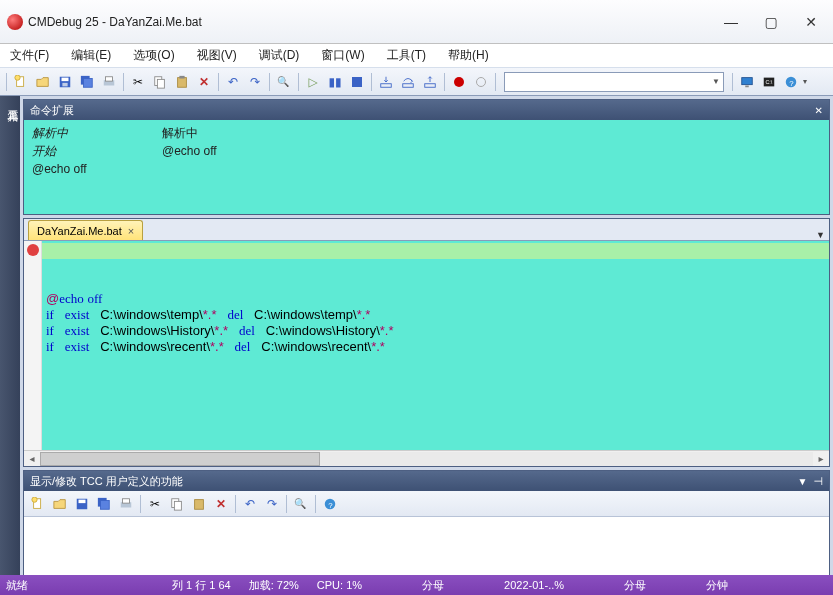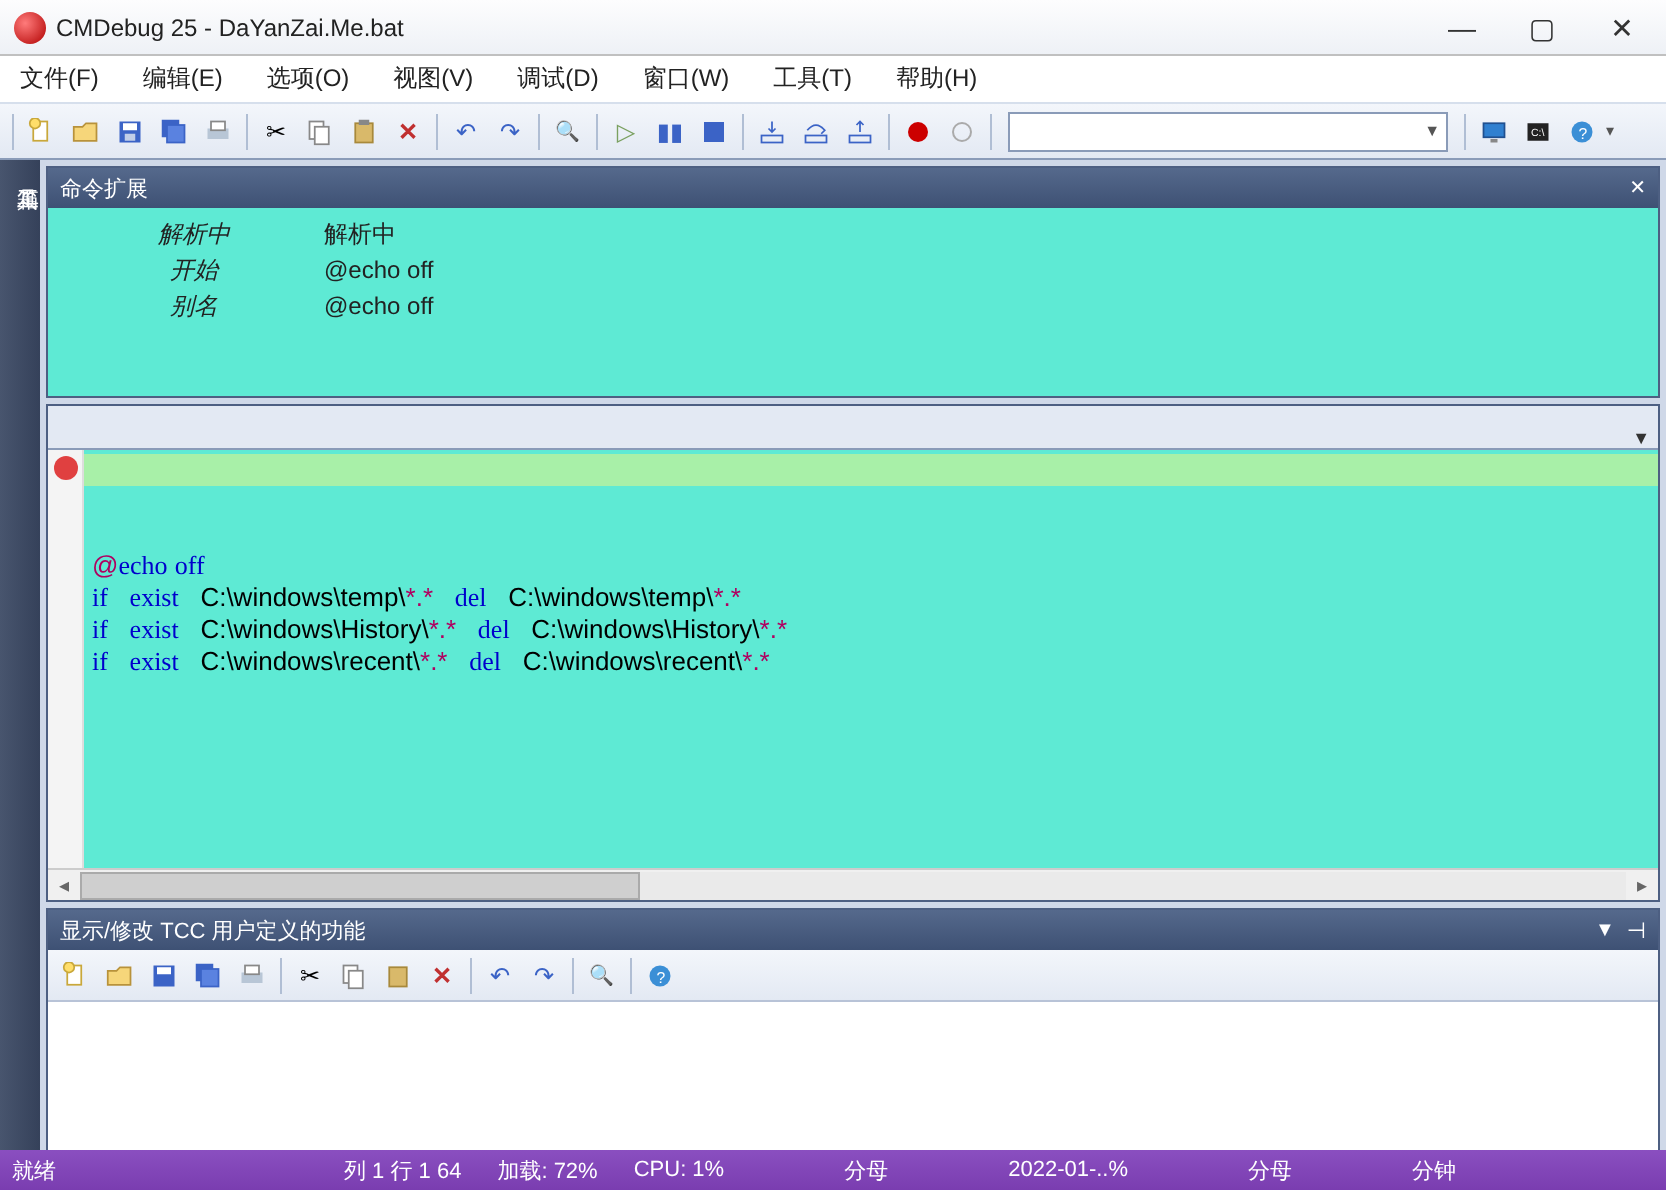--- a/index.html
+++ b/index.html
@@ -1,18 +1,18 @@
 <!DOCTYPE html>
 <html><head>
 <meta charset="utf-8">
 <style>
 * { margin: 0; padding: 0; box-sizing: border-box; font-family: "Microsoft YaHei", "Segoe UI", sans-serif; }
 body { width: 833px; height: 595px; background: #fff; overflow: hidden; position: relative; font-size: 12px; }
 
-.titlebar { height: 28px; background: linear-gradient(#fdfdfe,#eef1f6); display: flex; align-items: center; padding: 0 2px; border-bottom: 1px solid #c0c0c0; }
+.titlebar { height: 44px; background: linear-gradient(#fdfdfe,#eef1f6); display: flex; align-items: center; padding: 0 2px; border-bottom: 1px solid #c0c0c0; }
 .titlebar .icon { width: 16px; height: 16px; margin: 0 5px; border-radius: 50%; background: radial-gradient(circle at 35% 35%, #ff7b7b, #b00000); }
 .titlebar .title { flex: 1; font-size: 12px; color: #222; }
 .titlebar .winbtn { width: 40px; height: 22px; display: flex; align-items: center; justify-content: center; font-size: 14px; color: #333; cursor: default; }
 
 .menubar { height: 24px; background: #fff; display: flex; align-items: center; padding: 0 6px; gap: 14px; border-bottom: 1px solid #d6dfec; }
 .menubar span { font-size: 12px; color: #222; padding: 2px 4px; }
 
 .toolbar { height: 28px; background: linear-gradient(#f3f6fb,#e3e9f3); border-bottom: 1px solid #8a9bb8; display: flex; align-items: center; padding: 0 4px; gap: 2px; }
 .tb { width: 20px; height: 20px; display: inline-flex; align-items: center; justify-content: center; font-size: 12px; }
 .sep { width: 1px; height: 18px; background: #b0bed4; margin: 0 2px; }
@@ -21,21 +21,21 @@
 .combo .dd { font-size: 8px; color: #555; }
 
 .workspace { display: flex; height: 537px; }
 .sidebar { width: 20px; background: linear-gradient(90deg,#48556e,#35415a); color: #fff; writing-mode: vertical-rl; text-orientation: upright; font-size: 11px; padding-top: 6px; display: flex; justify-content: flex-start; }
 .main { flex: 1; display: flex; flex-direction: column; padding: 3px; gap: 3px; background: #cfd8e8; }
 
 .panel { border: 1px solid #4d5f82; background: #5eead4; display: flex; flex-direction: column; }
 .panel-head { height: 20px; background: linear-gradient(#55698c,#3e5174); color: #fff; font-size: 11px; display: flex; align-items: center; padding: 0 6px; }
 .panel-head .pin { margin-left: auto; font-size: 10px; }
 
-.kv-body { padding: 4px 8px; font-size: 12px; text-align: center; }
+.kv-body { padding: 4px 8px; font-size: 12px; }
 .kv-row { display: flex; height: 18px; align-items: center; }
 .kv-row .k { width: 130px; font-style: italic; color: #222; }
 .kv-row .v { color: #222; }
 
 .editor-pane { flex: 1; }
 .tabstrip { height: 22px; background: #e3e9f3; border-bottom: 1px solid #8a9bb8; display: flex; align-items: flex-end; padding-left: 4px; }
 .tab { height: 20px; background: linear-gradient(#fff3b8,#ffe37a); border: 1px solid #b8a040; border-bottom: none; border-radius: 3px 3px 0 0; padding: 0 8px; font-size: 11px; display: flex; align-items: center; gap: 6px; }
 .tab .x { font-size: 11px; color: #555; }
 .tabstrip .dd-right { margin-left: auto; margin-right: 4px; font-size: 9px; color: #333; }
 
@@ -212,28 +212,31 @@
       <div class="kv-body" id="kv-body">
           <div class="kv-row">
             <span class="k">解析中</span>
             <span class="v">解析中</span>
           </div>
           <div class="kv-row">
             <span class="k">开始</span>
             <span class="v">@echo off</span>
           </div>
           <div class="kv-row">
-            <span class="k">别名</span>
             <span class="v">@echo off</span>
           </div>
         </div>
     </div>
 
     <div class="panel editor-pane">
       <div class="tabstrip">
+        <div class="tab">
+          <span>DaYanZai.Me.bat</span>
+          <span class="x">×</span>
+        </div>
         <span class="dd-right">▼</span>
       </div>
       <div class="editor">
         <div class="gutter">
             <div class="mark"></div>
           </div>
         <div class="code" id="code">
           <div class="hl"></div>
           <div class="code-lines" id="code-lines"><div><span class="str">@</span><span class="kw">echo</span> <span class="kw">off</span></div><div><span class="kw">if</span>   <span class="kw">exist</span>   C:\windows\temp\<span class="str">*.*</span>   <span class="kw">del</span>   C:\windows\temp\<span class="str">*.*</span></div><div><span class="kw">if</span>   <span class="kw">exist</span>   C:\windows\History\<span class="str">*.*</span>   <span class="kw">del</span>   C:\windows\History\<span class="str">*.*</span></div><div><span class="kw">if</span>   <span class="kw">exist</span>   C:\windows\recent\<span class="str">*.*</span>   <span class="kw">del</span>   C:\windows\recent\<span class="str">*.*</span></div></div>
         </div>

